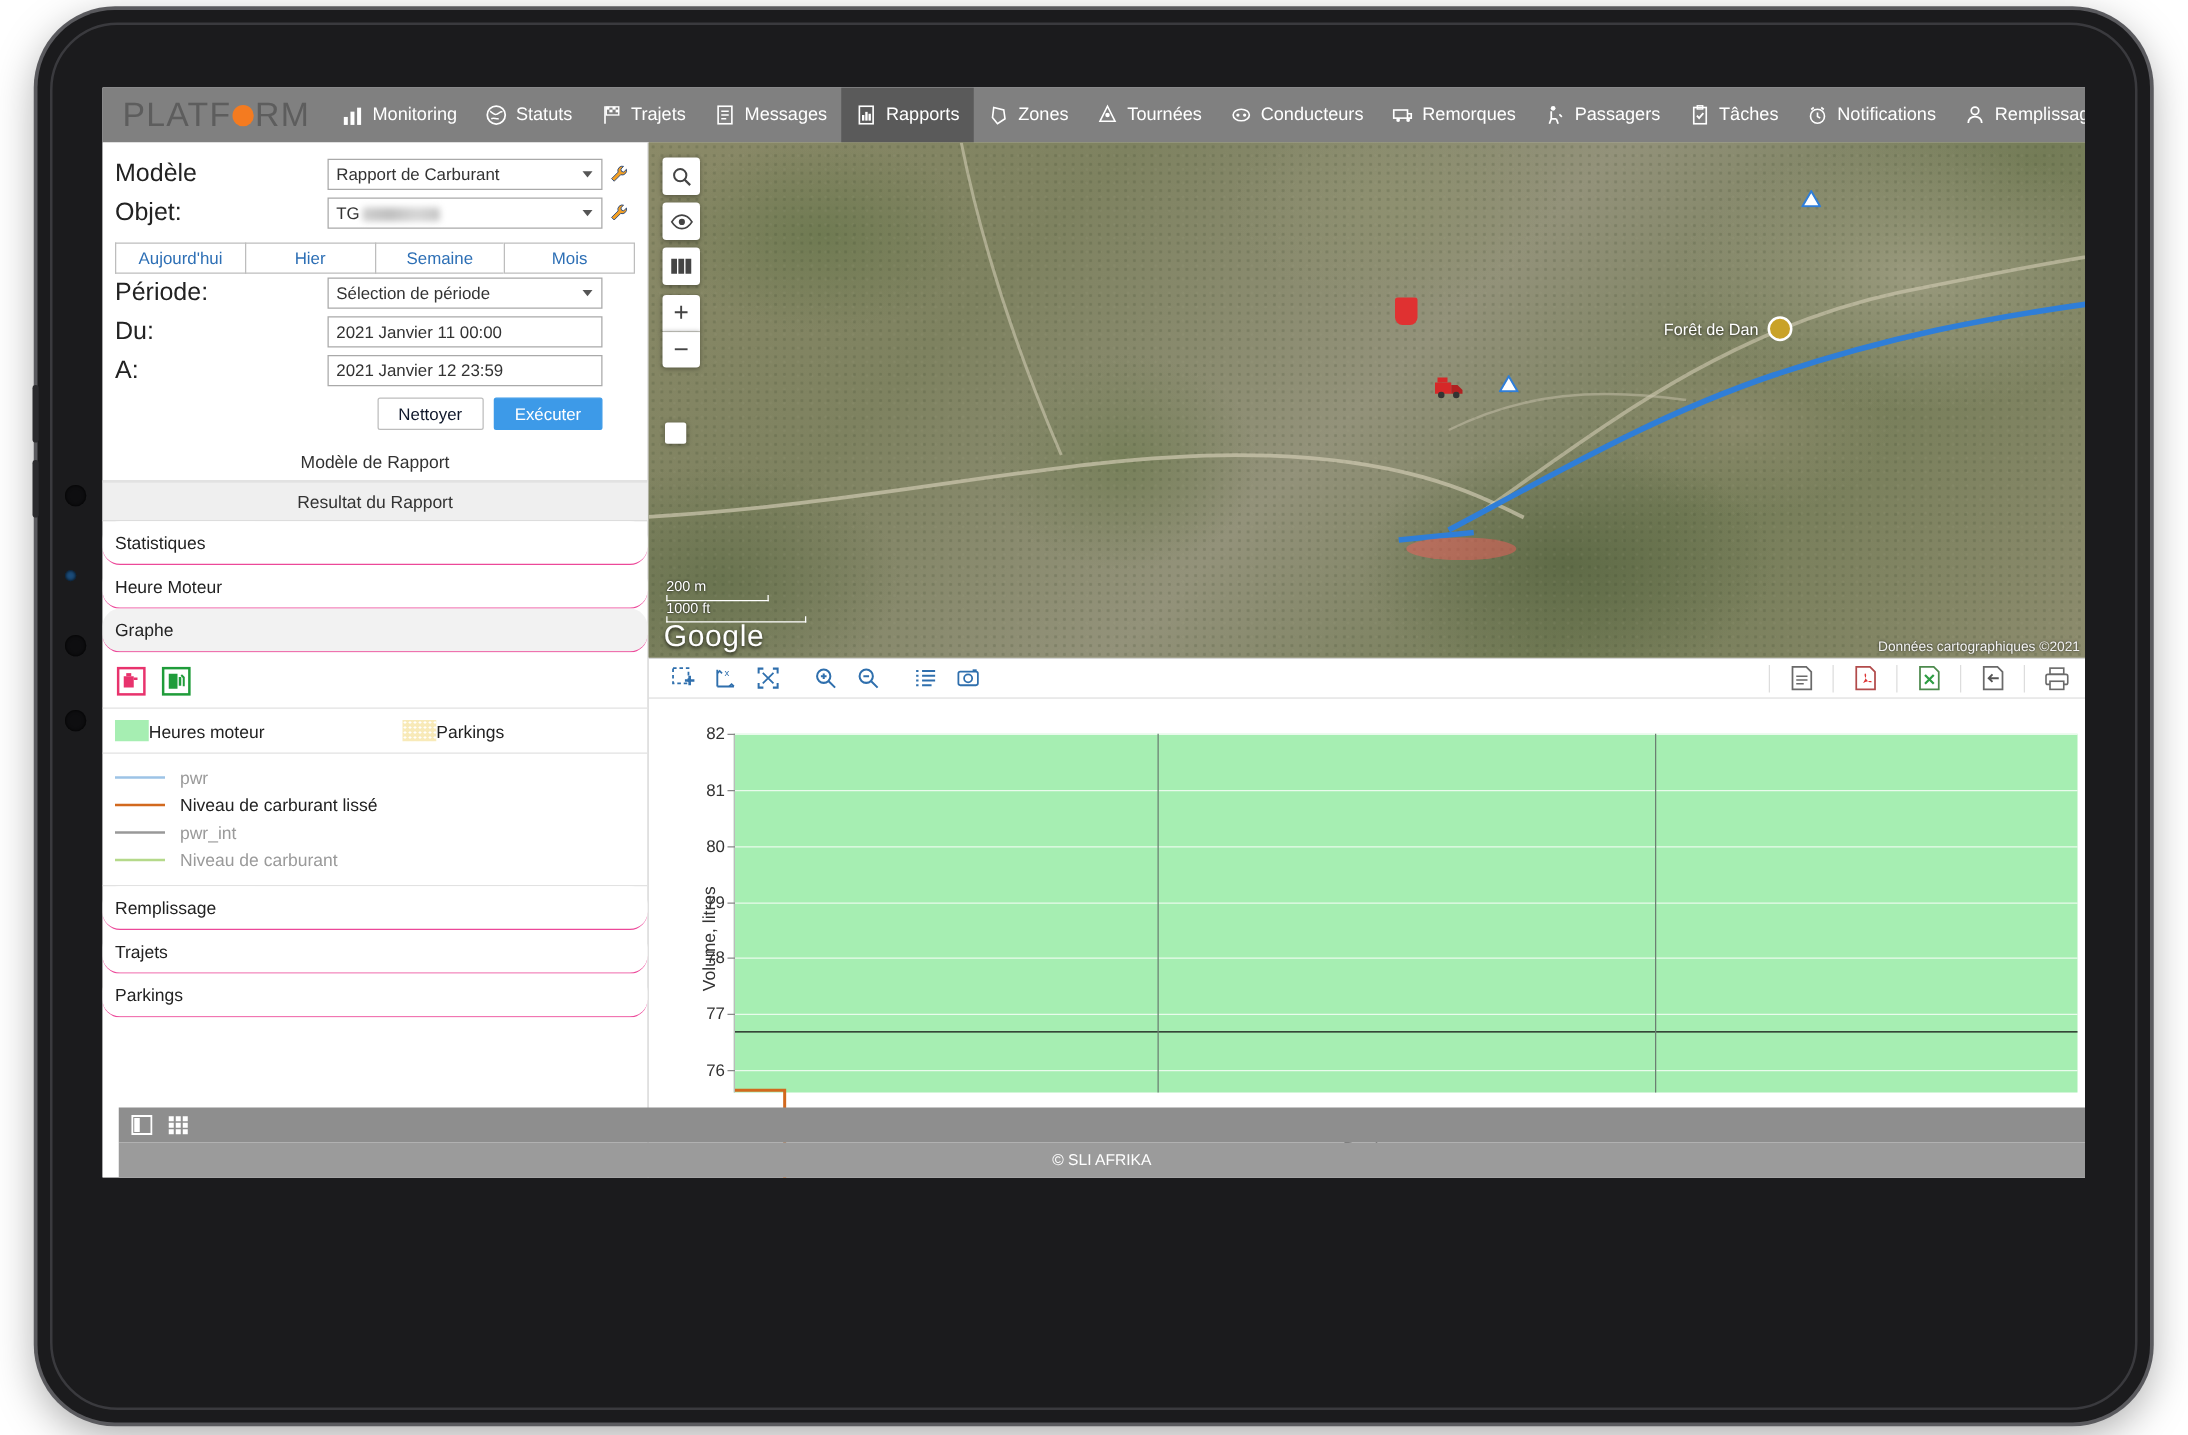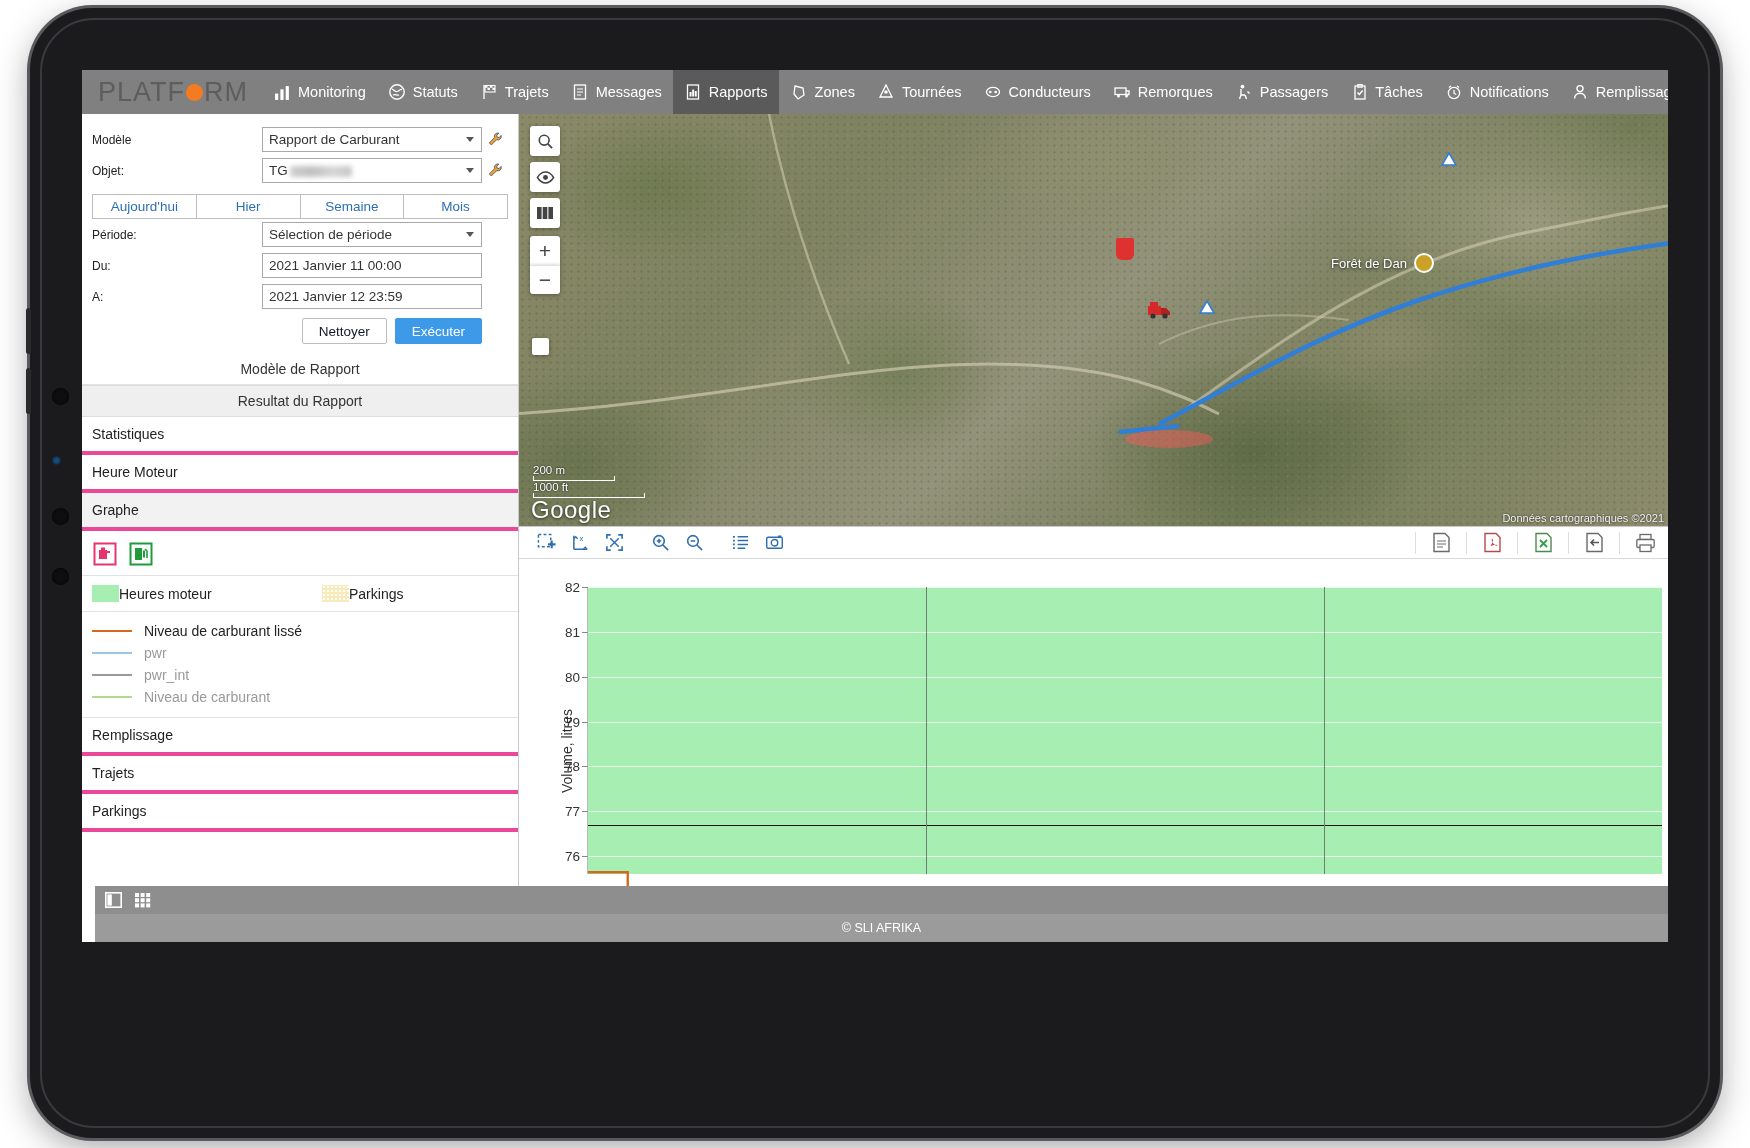--- a/index.html
+++ b/index.html
@@ -58,21 +58,21 @@
   
   #workspace{ display:flex; height:828px; }
 
   
   #sidebar{
     width:437px; background:#ffffff; border-right:1px solid #c9c9c9;
     display:flex; flex-direction:column;
   }
   #form-area{ padding:10px 0 4px 0; }
   .frow{ display:flex; align-items:center; padding:3px 10px; }
-  .flabel{ width:170px; font-size:12px; color:#222; }
+  .flabel{ width:170px; font-size:20px; color:#222; }
   .fctl{ flex:1; position:relative; }
   .finput{
     width:100%; height:25px; border:1px solid #a9a9a9; background:#fff;
     font-size:13.5px; color:#333; padding:0 22px 0 6px; line-height:23px;
     font-family:"Liberation Sans", sans-serif;
   }
   .finput.sel::after{
     content:""; position:absolute; right:8px; top:10px;
     border-left:4px solid transparent; border-right:4px solid transparent;
     border-top:5px solid #555;
@@ -102,21 +102,21 @@
   .center-label{
     text-align:center; font-size:14px; color:#333; padding:7px 0;
     border-bottom:1px solid #e2e2e2;
   }
   .section-head{
     text-align:center; font-size:14px; color:#333; padding:7px 0;
     background:#efefef; border-top:1px solid #ddd; border-bottom:1px solid #ddd;
   }
   .acc-item{
     padding:9px 10px; font-size:14px; color:#222;
-    border-bottom:4px solid #ec4899; cursor:pointer; background:#fff;
+    border-bottom:1px solid #ec4899; cursor:pointer; background:#fff;border-radius:14px;
   }
   .acc-item.open{ background:#f2f2f2; }
 
   #graph-tools{ padding:10px 10px 8px 10px; display:flex; gap:10px; border-bottom:1px solid #e2e2e2;}
   .tool-ico{ width:26px; height:26px; display:flex; align-items:center; justify-content:center; cursor:pointer;}
 
   #legend-fill{
     display:flex; align-items:center; padding:9px 10px;
     border-bottom:1px solid #e2e2e2; font-size:14px; color:#222;
   }
@@ -489,26 +489,26 @@
             <span>Heures moteur</span>
           </div>
           <div class="lg-col">
             <span class="sw park"></span>
             <span>Parkings</span>
           </div>
         </div>
 
         <div id="legend-lines">
           <div class="lrow">
+            <span class="lline" style="border-color:#9dc3e6;"></span>
+            <span style="color:#9a9a9a;">pwr</span>
+          </div>
+          <div class="lrow">
             <span class="lline" style="border-color:#d2691e;"></span>
             <span style="color:#222;">Niveau de carburant lissé</span>
-          </div>
-          <div class="lrow">
-            <span class="lline" style="border-color:#9dc3e6;"></span>
-            <span style="color:#9a9a9a;">pwr</span>
           </div>
           <div class="lrow">
             <span class="lline" style="border-color:#999999;"></span>
             <span style="color:#9a9a9a;">pwr_int</span>
           </div>
           <div class="lrow">
             <span class="lline" style="border-color:#b5d98a;"></span>
             <span style="color:#9a9a9a;">Niveau de carburant</span>
           </div>
         </div>

